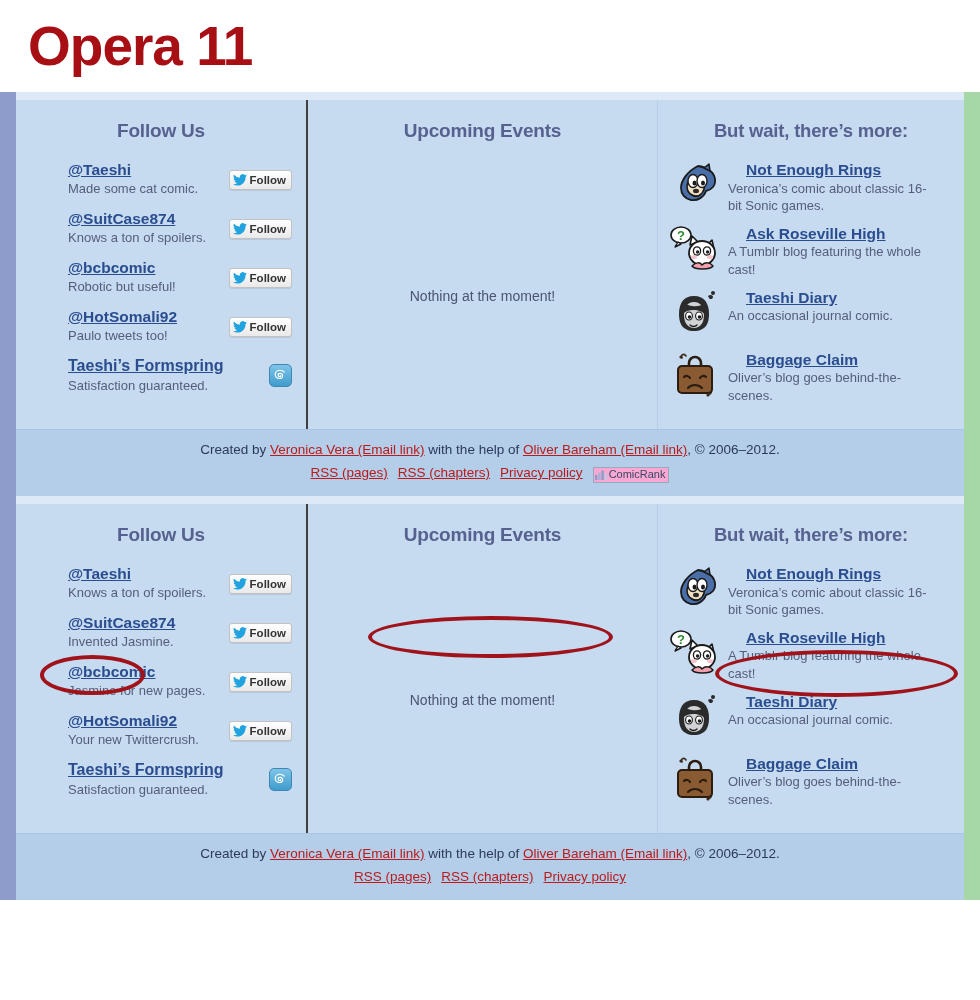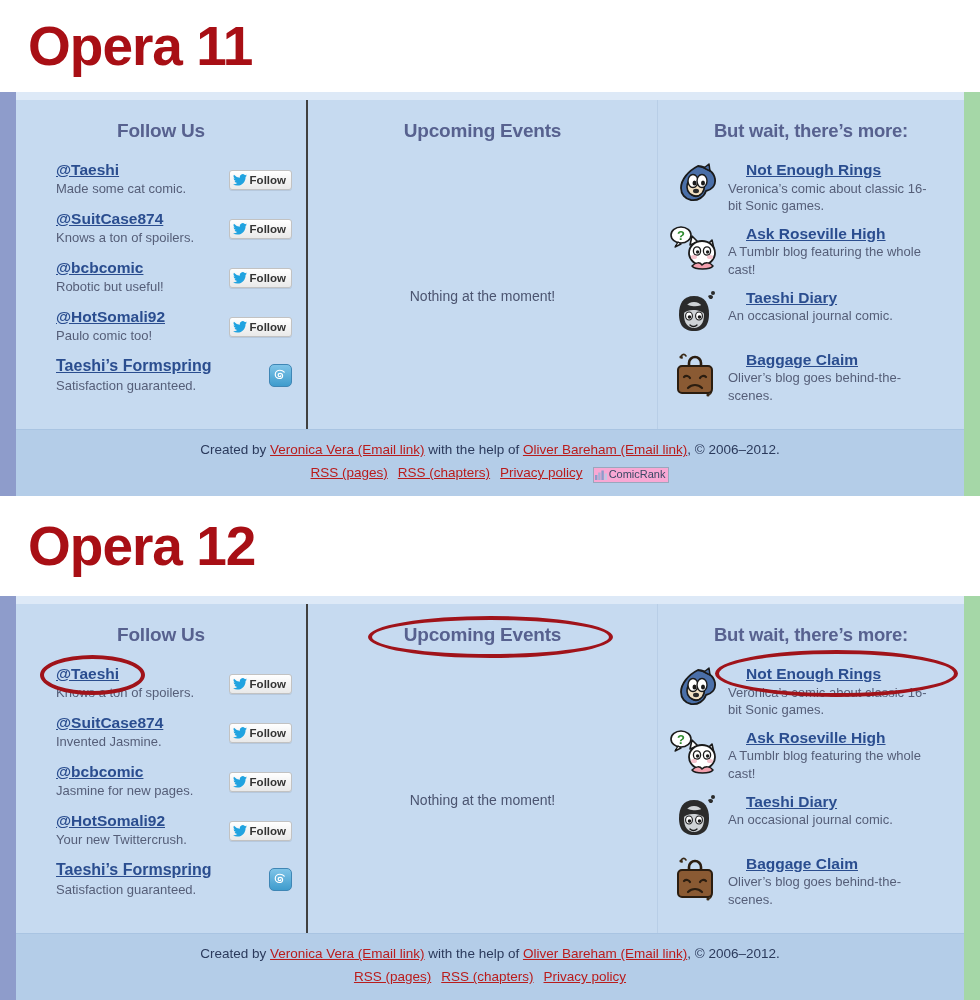--- a/index.html
+++ b/index.html
@@ -78,21 +78,21 @@
     text-align: center;
     font-size: 19px;
     font-weight: bold;
     color: #57618f;
     margin: 6px 0 18px 0;
     letter-spacing: -0.2px;
   }
   .col-more .col-head { font-size: 18.5px; }
 
   
-  .follow-list { padding: 0 14px 0 40px; }
+  .follow-list { padding: 0 14px 0 52px; }
   .follow-row {
     display: flex;
     align-items: flex-start;
     justify-content: space-between;
     margin-bottom: 11px;
   }
   .follow-text { padding-top: 0; }
   .handle {
     display: block;
     font-size: 15.5px;
@@ -261,21 +261,21 @@
                 <span class="tw-btn">
                   <svg class="tw-bird" viewBox="0 0 24 20">
                     <path fill="#21a3e0" d="M24 2.4a9.6 9.6 0 0 1-2.8.8A4.9 4.9 0 0 0 23.3.4a9.8 9.8 0 0 1-3.1 1.2A4.9 4.9 0 0 0 11.8 6 13.9 13.9 0 0 1 1.7.9 4.9 4.9 0 0 0 3.2 7.4 4.8 4.8 0 0 1 1 6.8v.1a4.9 4.9 0 0 0 3.9 4.8 4.9 4.9 0 0 1-2.2.1 4.9 4.9 0 0 0 4.6 3.4A9.9 9.9 0 0 1 0 17.3a13.9 13.9 0 0 0 7.5 2.2c9.1 0 14-7.5 14-14v-.7A9.9 9.9 0 0 0 24 2.4z"></path>
                   </svg>
                   <span>Follow</span>
                 </span>
               </div>
               <div class="follow-row">
                 <span class="follow-text">
                   <a class="handle" href="#" id="sec0-follow-item-3-handle">@HotSomali92</a>
-                  <span class="blurb">Paulo comic too!</span>
+                  <span class="blurb">Paulo tweets too!</span>
                 </span>
                 <span class="tw-btn">
                   <svg class="tw-bird" viewBox="0 0 24 20">
                     <path fill="#21a3e0" d="M24 2.4a9.6 9.6 0 0 1-2.8.8A4.9 4.9 0 0 0 23.3.4a9.8 9.8 0 0 1-3.1 1.2A4.9 4.9 0 0 0 11.8 6 13.9 13.9 0 0 1 1.7.9 4.9 4.9 0 0 0 3.2 7.4 4.8 4.8 0 0 1 1 6.8v.1a4.9 4.9 0 0 0 3.9 4.8 4.9 4.9 0 0 1-2.2.1 4.9 4.9 0 0 0 4.6 3.4A9.9 9.9 0 0 1 0 17.3a13.9 13.9 0 0 0 7.5 2.2c9.1 0 14-7.5 14-14v-.7A9.9 9.9 0 0 0 24 2.4z"></path>
                   </svg>
                   <span>Follow</span>
                 </span>
               </div>
               <div class="follow-row">
                 <span class="follow-text">
@@ -384,23 +384,20 @@
                 <rect x="6.4" y="1.5" width="2.4" height="9.5" fill="#8e9ccb"></rect>
                 <rect x="9.6" y="4.5" width="2.4" height="6.5" fill="#c0c8e4"></rect>
               </svg>
               <span>ComicRank</span>
             </span></div>
         </div>
     </div>
     <div class="edge-right"></div>
   </div>
 
-  <div class="label-band second">
-    <div class="browser-label">Opera 12</div>
-  </div>
 
   <div class="shot" style="height:404px;">
     <div class="edge-left"></div>
     <div class="shot-inner">
       <div class="top-strip"></div>
       <div class="cols" style="height:331px;">
 
         <div class="col col-follow">
           <div class="col-head">Follow Us</div>
           <div class="follow-list" id="s1-follow">

